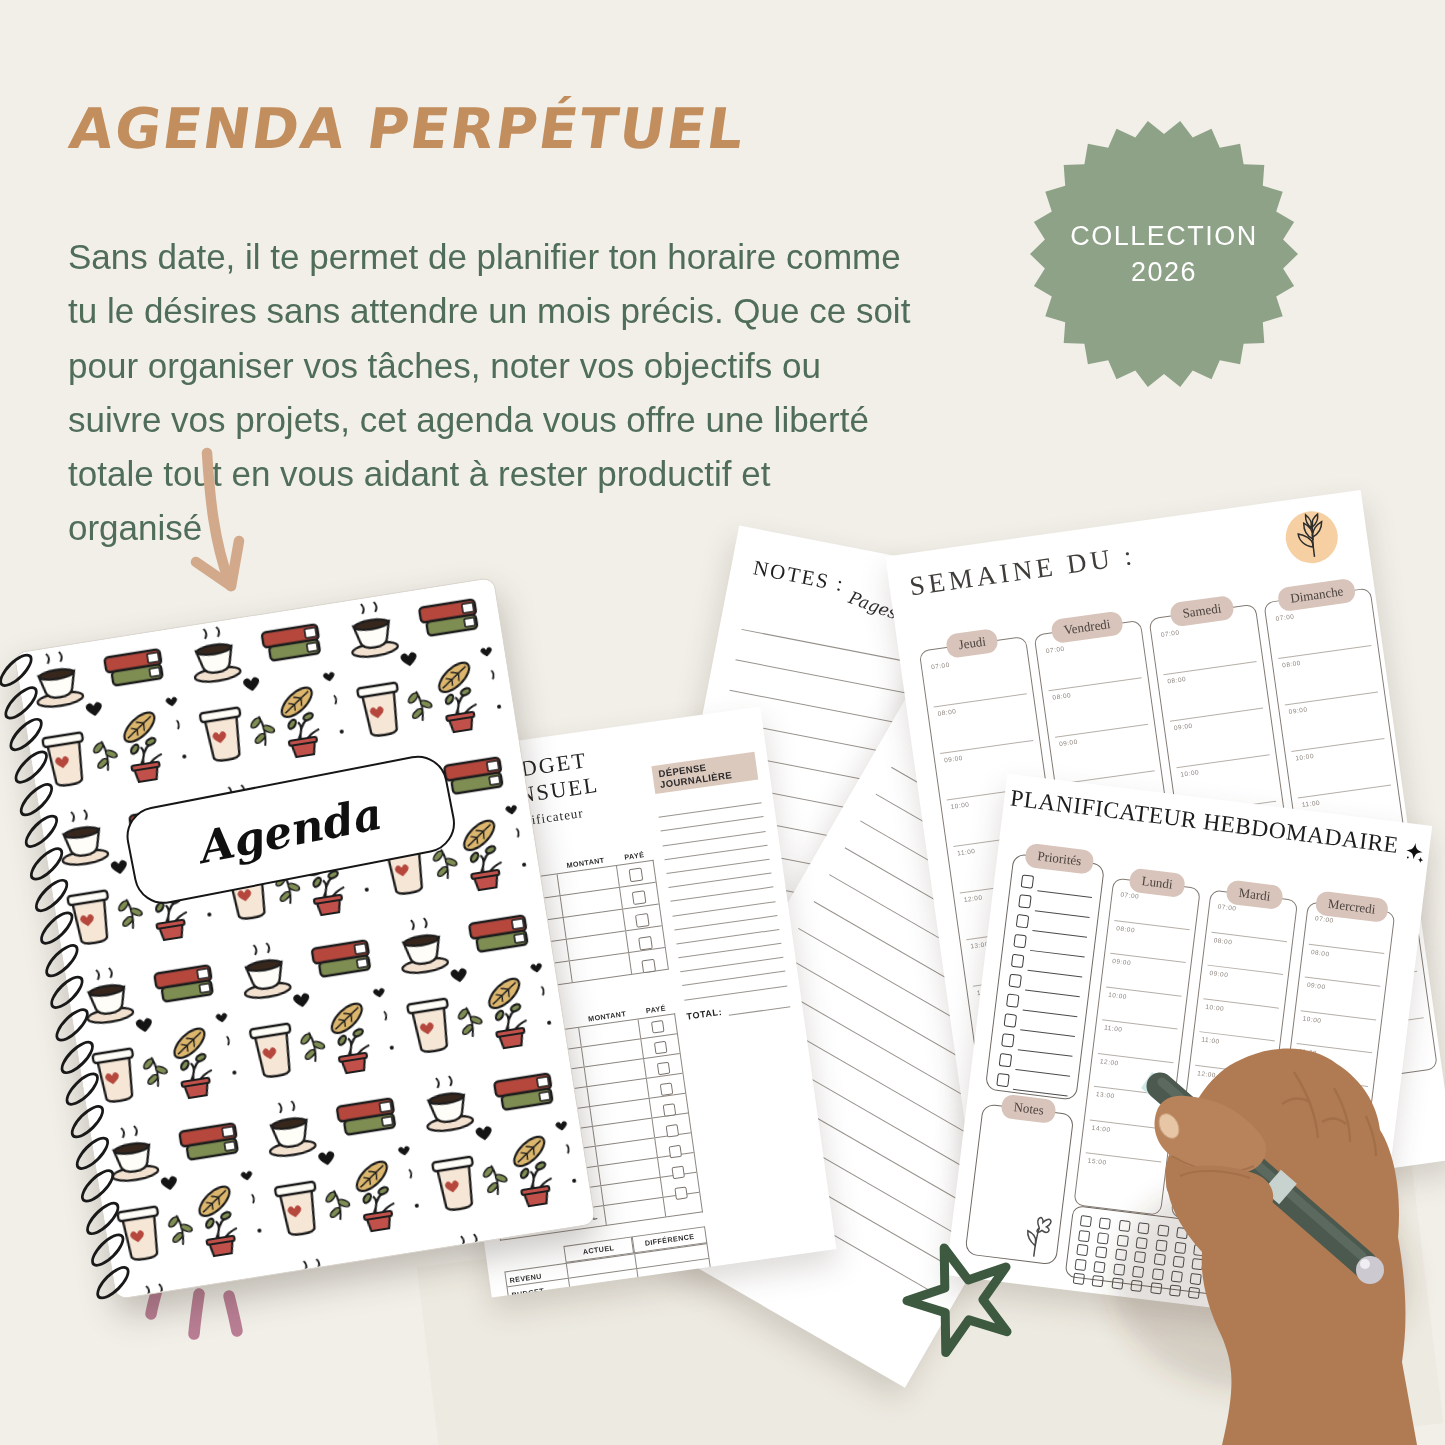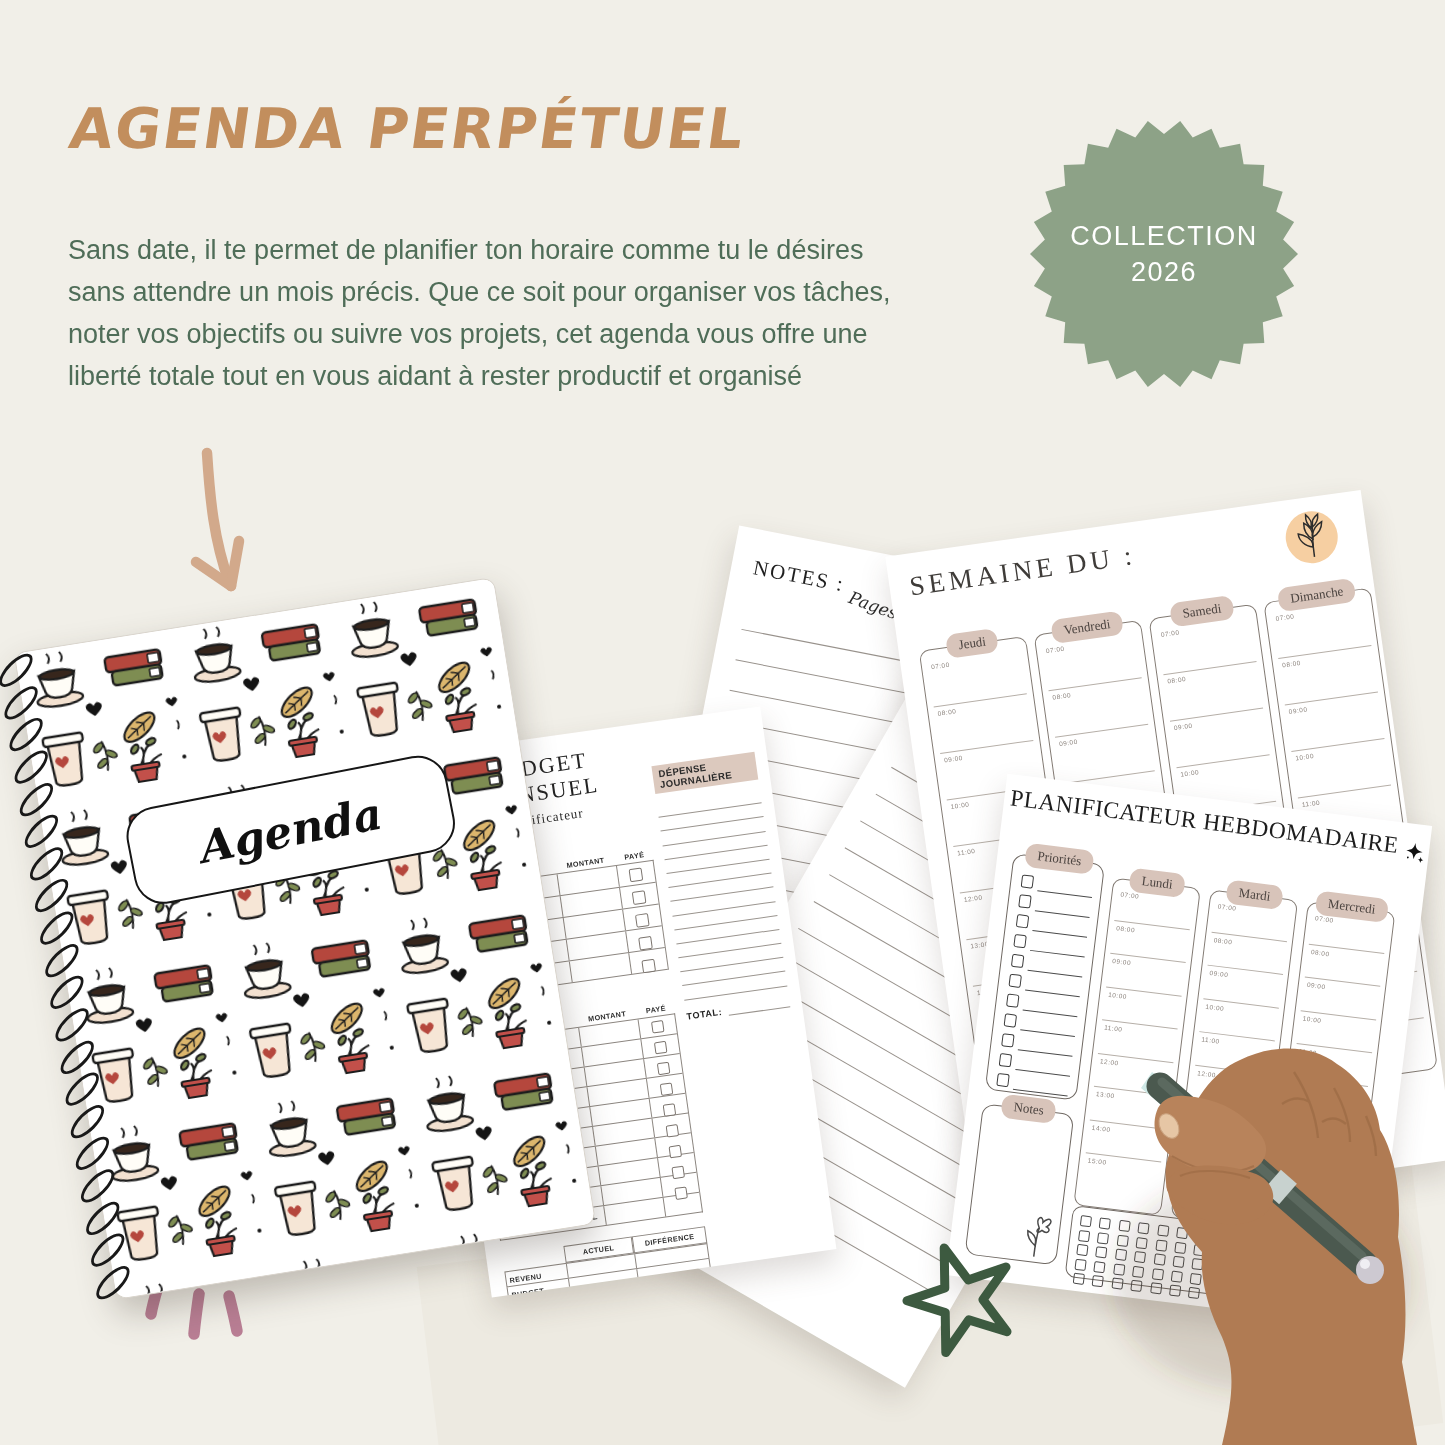--- a/index.html
+++ b/index.html
@@ -3,21 +3,21 @@
 <meta charset="utf-8">
 <style>
   html,body{margin:0;padding:0;background:#e8e6df;}
   .stage{position:relative;width:1445px;height:1445px;background:#f1efe8;overflow:hidden;
          font-family:"Liberation Sans","DejaVu Sans",sans-serif;}
   .serif{font-family:"Liberation Serif","DejaVu Serif",serif;}
 
   
   .hero-title{position:absolute;left:70px;top:96px;font-family:"DejaVu Sans",sans-serif;
     font-weight:800;font-size:56px;letter-spacing:2px;color:#c28e5d;transform:skewX(-8deg);}
-  .hero-desc{position:absolute;left:68px;top:230px;width:845px;font-size:27px;
+  .hero-desc{position:absolute;left:68px;top:230px;width:845px;font-size:35px;
     line-height:1.55;color:#4f6d58;}
 
   
   .badge{position:absolute;left:1028px;top:118px;width:272px;height:272px;}
   .badge svg{position:absolute;inset:0;}
   .badge-text{position:absolute;inset:0;display:flex;flex-direction:column;align-items:center;
     justify-content:center;color:#fff;font-size:27px;letter-spacing:1.5px;line-height:1.35;text-align:center;}
 
   
   .accent-svg{position:absolute;}

